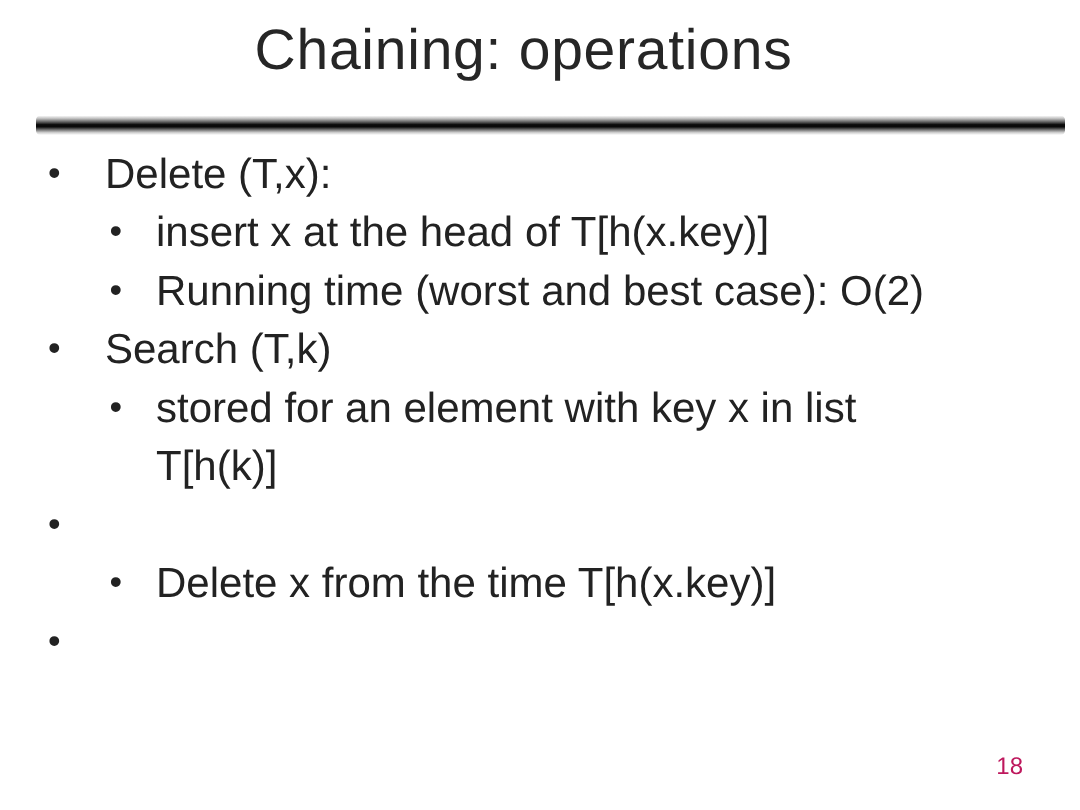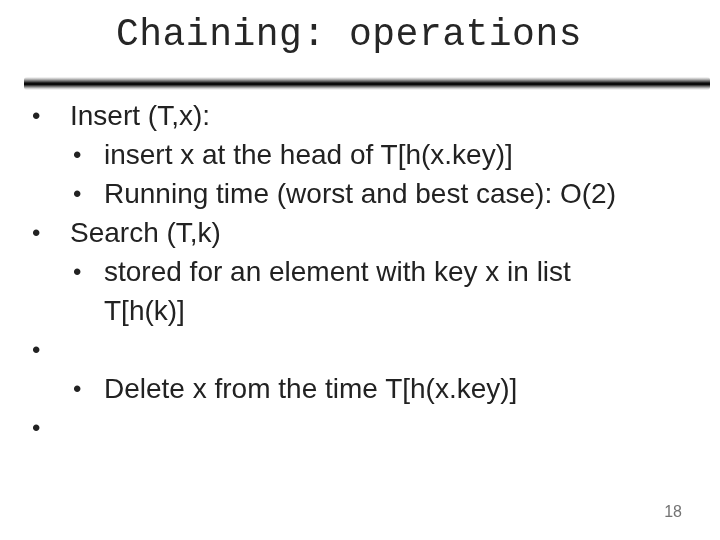--- a/index.html
+++ b/index.html
@@ -19,21 +19,20 @@
     position: absolute;
     top: 13px;
     left: 0;
     right: 22px;
     text-align: center;
     font-size: 38px;
     font-weight: 400;
     color: #262626;
     letter-spacing: 0.5px;
     white-space: nowrap;
-    font-family: Liberation Mono, monospace;
   }
   .divider {
     position: absolute;
     top: 77px;
     left: 24px;
     width: 686px;
     height: 13px;
     border-radius: 3px;
     background: linear-gradient(
       to bottom,
@@ -70,37 +69,37 @@
   .bullet-item.lv2 { padding-left: 73px; }
   .bullet-item.lv2 .marker { width: 31px; }
   .bullet-item .text {
     white-space: pre-line;
   }
   .page-number {
     position: absolute;
     right: 38px;
     bottom: 19px;
     font-size: 16px;
-    color: #737373;
+    color: #be185d;
     text-align: right;
   }
 </style>
 </head>
 <body>
 
 <div class="slide">
 
   <div class="slide-title">Chaining: operations</div>
 
   <div class="divider"></div>
 
   <div class="content">
       <div class="bullet-item lv1">
         <span class="marker">•</span>
-        <span class="text">Insert (T,x):</span>
+        <span class="text">Delete (T,x):</span>
       </div>
       <div class="bullet-item lv2">
         <span class="marker">•</span>
         <span class="text">insert x at the head of T[h(x.key)]</span>
       </div>
       <div class="bullet-item lv2">
         <span class="marker">•</span>
         <span class="text">Running time (worst and best case): O(2)</span>
       </div>
       <div class="bullet-item lv1">

